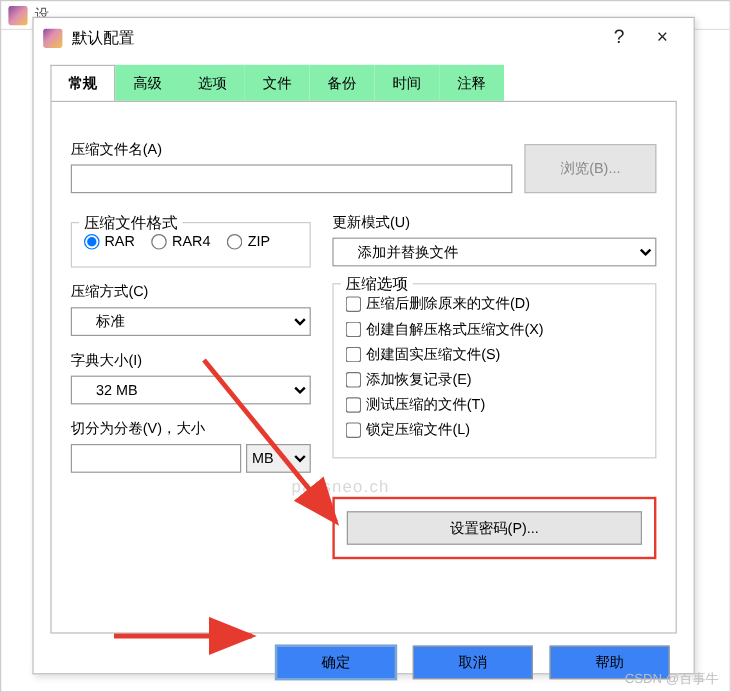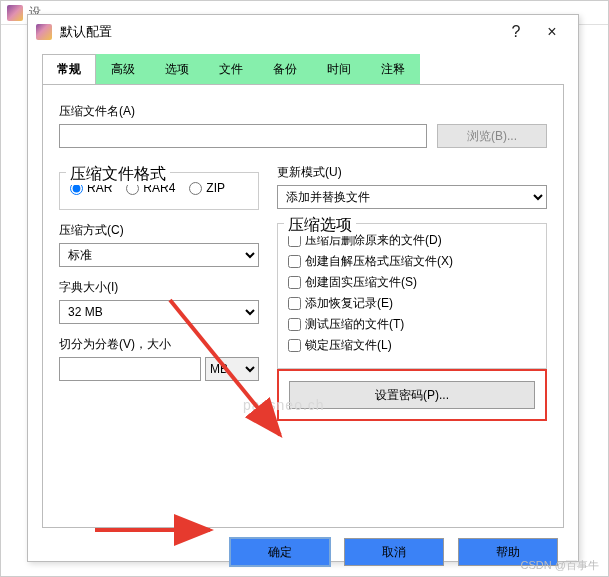--- a/index.html
+++ b/index.html
@@ -13,36 +13,36 @@
 .titlebar .title { flex: 1; font-size: 13px; }
 .titlebar .btn { width: 36px; height: 30px; display: flex; align-items: center; justify-content: center; font-size: 16px; color: #222; }
 .tabs { display: flex; padding: 4px 14px 0 14px; border-bottom: none; font-size: 12px; }
 .tab { padding: 6px 14px; border: 1px solid transparent; position: relative; top: 1px; background: #86efac; }
 .tab.active { border: 1px solid #bbb; border-bottom: 1px solid #fff; background: #fff; font-weight: bold; }
 .content { margin: 0 14px; border: 1px solid #bbb; padding: 18px 16px 14px 16px; height: 444px; position: relative; font-size: 12px; background: #fff; }
 .row-filename { display: flex; align-items: flex-end; gap: 10px; }
 .col-name { flex: 1; }
 .label { display: block; margin-bottom: 4px; }
 .input-text { width: 100%; height: 24px; border: 1px solid #999; padding: 2px 6px; font-size: 12px; }
-.browse-btn { width: 110px; height: 24px; background: #e5e5e5; border: 1px solid #bbb; color: #888; font-size: 12px; display: flex; align-items: center; justify-content: center; }
+.browse-btn { width: 110px; height: 41px; background: #e5e5e5; border: 1px solid #bbb; color: #888; font-size: 12px; display: flex; align-items: center; justify-content: center; }
 .cols { display: flex; gap: 18px; margin-top: 16px; }
 .col-left { width: 200px; }
 .col-right { flex: 1; }
-.select { width: 100%; height: 24px; border: 1px solid #999; padding: 2px 4px; font-size: 12px; background: #fff; }
+.select { width: 100%; height: 24px; border: 1px solid #999; padding: 2px 16px; font-size: 12px; background: #fff; }
 .select.wide { width: 100%; }
 .fieldset { border: 1px solid #ccc; padding: 8px 10px 10px 10px; margin-top: 8px; position: relative; }
-.fieldset .legend { position: absolute; top: -9px; left: 6px; background: #fff; padding: 0 4px; font-size: 16px; }
+.fieldset .legend { position: absolute; top: -9px; left: 6px; background: #fff; padding: 0 4px; font-size: 13px; }
 .radios { display: flex; gap: 14px; align-items: center; }
 .radio, .check { display: flex; align-items: center; gap: 4px; font-size: 12px; margin-bottom: 4px; }
 .radio input, .check input { margin: 0; }
 .field-block { margin-top: 12px; }
 .split-row { display: flex; gap: 4px; align-items: center; }
 .split-row .input-text { flex: 1; }
 .unit-select { width: 54px; height: 24px; border: 1px solid #999; font-size: 12px; background: #f0f0f0; }
-.pwd-box { border: 2px solid #e63a2e; padding: 10px; margin-top: 0; position: relative; }
+.pwd-box { border: 2px solid #e63a2e; padding: 10px; margin-top: 32px; position: relative; }
 .pwd-btn { width: 100%; height: 28px; background: #e5e5e5; border: 1px solid #999; font-size: 12px; display: flex; align-items: center; justify-content: center; }
 .footer { display: flex; justify-content: flex-end; gap: 14px; padding: 10px 20px 12px 20px; }
 .footer button { width: 100px; height: 28px; border: 1px solid #999; background: #3b82f6; font-size: 12px; }
 .footer button.primary { outline: 2px solid #7aa7d9; outline-offset: -1px; }
 .arrow { position: absolute; pointer-events: none; }
 .watermark { position: absolute; right: 10px; bottom: 4px; font-size: 11px; color: #bdbdbd; }
 .watermark2 { position: absolute; left: 200px; top: 312px; font-size: 14px; color: #d8d8d8; letter-spacing: 1px; pointer-events: none; }
 </style>
 </head>
 <body>

